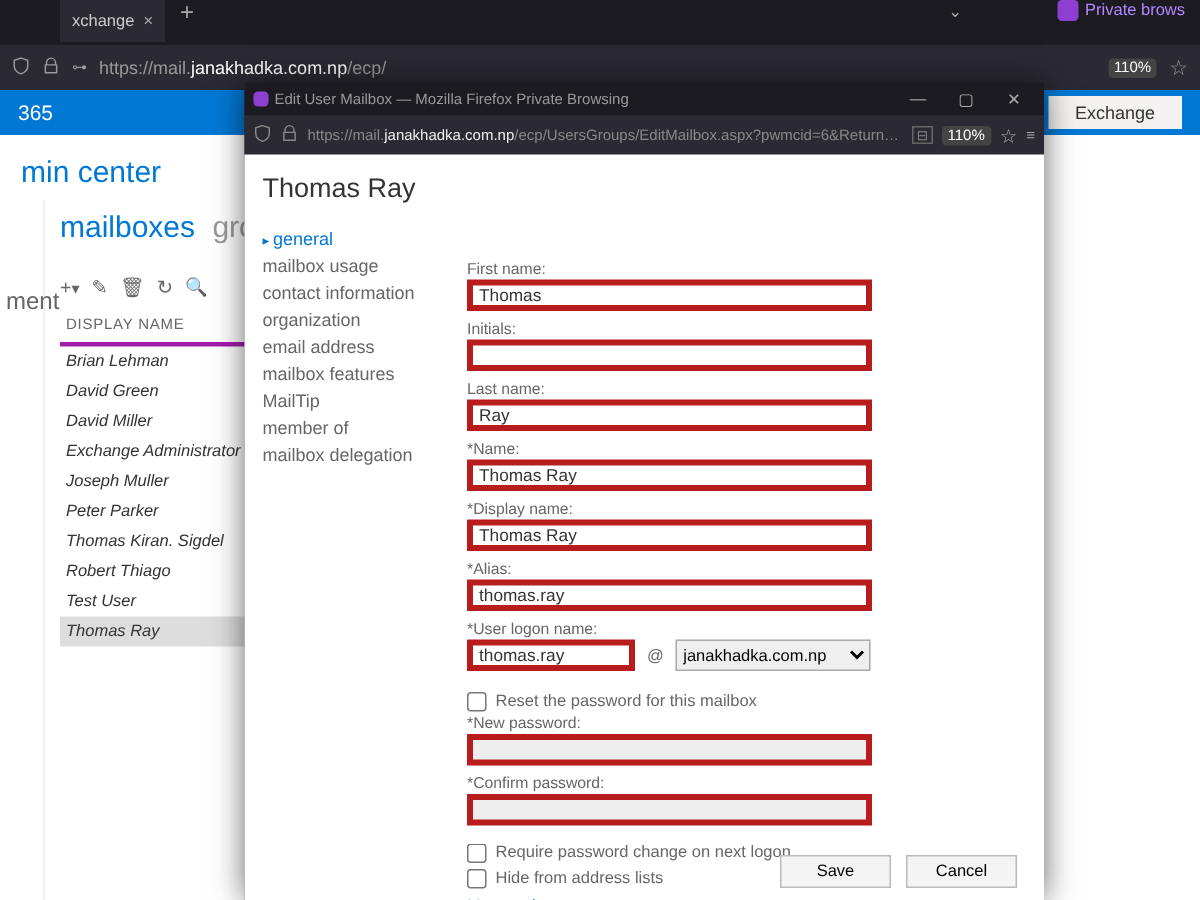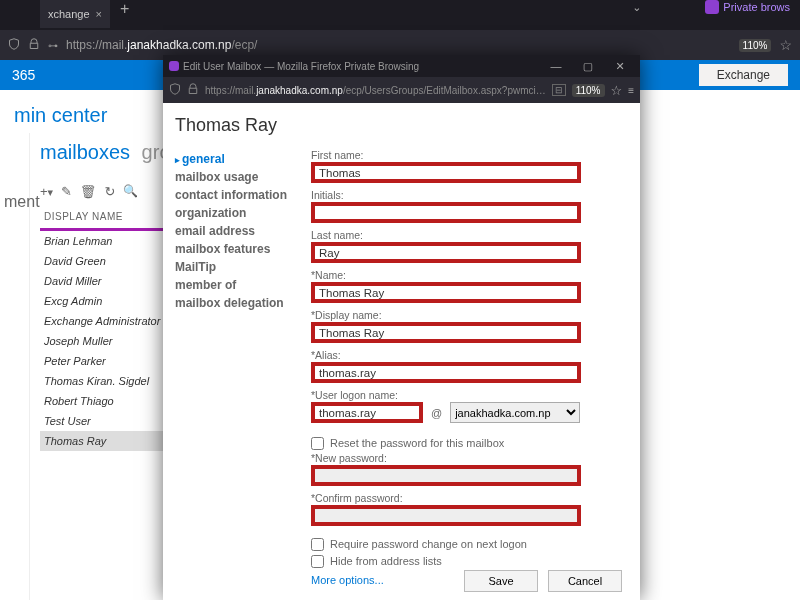--- a/index.html
+++ b/index.html
@@ -33,34 +33,34 @@
 .toolbar span { cursor: pointer; }
 .list-header { font-size: 10px; color: #666; padding: 6px 4px; border-bottom: 3px solid #a21caf; letter-spacing: 0.5px; }
 .list-item { font-size: 11px; padding: 4px 4px; color: #333; cursor: pointer; white-space: nowrap; overflow: hidden; text-overflow: ellipsis; font-style: italic; }
 .list-item.selected { background: #ddd; }
 .right-pane { flex: 1; padding: 10px 14px; font-size: 12px; color: #333; }
 .right-pane a { color: #0078d4; text-decoration: none; display: block; padding: 2px 0; }
 .right-pane .domain-txt { color: #666; font-size: 11px; padding-top: 30px; }
 .right-pane h4 { font-weight: 400; font-size: 14px; padding-top: 40px; }
 
 
-.popup { position: absolute; top: 55px; left: 163px; width: 477px; height: 545px; background: #2b2a33; box-shadow: 0 0 20px rgba(0,0,0,.6); display: flex; flex-direction: column; }
+.popup { position: absolute; top: 55px; left: 163px; width: 533px; height: 545px; background: #2b2a33; box-shadow: 0 0 20px rgba(0,0,0,.6); display: flex; flex-direction: column; }
 .popup-titlebar { height: 22px; background: #1c1b22; display: flex; align-items: center; padding: 0 6px; color: #999; font-size: 10px; gap: 4px; }
 .popup-titlebar .spacer { flex: 1; }
 .popup-titlebar .win-btn { width: 28px; text-align: center; color: #aaa; cursor: pointer; font-size: 11px; }
 .popup-addr { height: 26px; background: #2b2a33; display: flex; align-items: center; padding: 0 6px; gap: 6px; color: #888; font-size: 10px; }
 .popup-addr .url { flex: 1; white-space: nowrap; overflow: hidden; text-overflow: ellipsis; }
 .popup-addr .url .domain { color: #eee; }
 .popup-body { flex: 1; background: #fff; display: flex; overflow: hidden; position: relative; }
 .popup-sidebar { width: 136px; padding: 12px 6px 0 12px; font-size: 12px; }
 .popup-sidebar h2 { font-size: 18px; font-weight: 400; color: #333; padding-bottom: 14px; }
-.popup-sidebar .side-item { padding: 2px 0; color: #666; cursor: pointer; font-weight: bold; }
+.popup-sidebar .side-item { padding: 2px 0; color: #666; cursor: pointer; }
 .popup-sidebar .side-item.active { color: #0078d4; }
 .popup-sidebar .side-item.active::before { content: "▸ "; color: #0078d4; font-size: 9px; }
-.popup-form { flex: 1; padding: 46px 20px 0 12px; font-size: 11px; color: #666; overflow-y: auto; }
+.popup-form { flex: 1; padding: 46px 20px 0 12px; font-size: 11px; color: #666; overflow-y: auto; margin-top: 24px; }
 .form-row { margin-bottom: 6px; }
 .form-row label { display: block; font-size: 10.5px; padding-bottom: 1px; }
 .form-row input[type=text], .form-row input[type=password] { width: 270px; height: 21px; border: 4px solid #b91c1c; padding: 0 4px; font-size: 11.5px; color: #333; }
 .form-row input[disabled] { background: #eee; }
 .logon-row { display: flex; align-items: center; gap: 8px; }
 .logon-row input { width: 112px !important; }
 .logon-row select { width: 130px; height: 21px; border: 1px solid #aaa; font-size: 11px; }
 .chk-row { display: flex; align-items: flex-start; gap: 6px; padding: 2px 0; font-size: 11px; }
 .chk-row input { width: 13px; height: 13px; }
 .more-link { color: #0078d4; font-size: 11px; cursor: pointer; padding-top: 4px; }
@@ -121,21 +121,20 @@
           <span>✎</span>
           <span>🗑</span>
           <span>↻</span>
           <span style="font-size:12px;">🔍</span>
         </div>
         <div class="list-header">DISPLAY NAME</div>
         <div id="user-list">
             <div class="list-item">Brian Lehman</div>
             <div class="list-item">David Green</div>
             <div class="list-item">David Miller</div>
-            <div class="list-item">Excg Admin</div>
             <div class="list-item">Exchange Administrator</div>
             <div class="list-item">Joseph Muller</div>
             <div class="list-item">Peter Parker</div>
             <div class="list-item">Thomas Kiran. Sigdel</div>
             <div class="list-item">Robert Thiago</div>
             <div class="list-item">Test User</div>
             <div class="list-item selected">Thomas Ray</div>
           </div>
       </div>
       <div class="right-pane">

